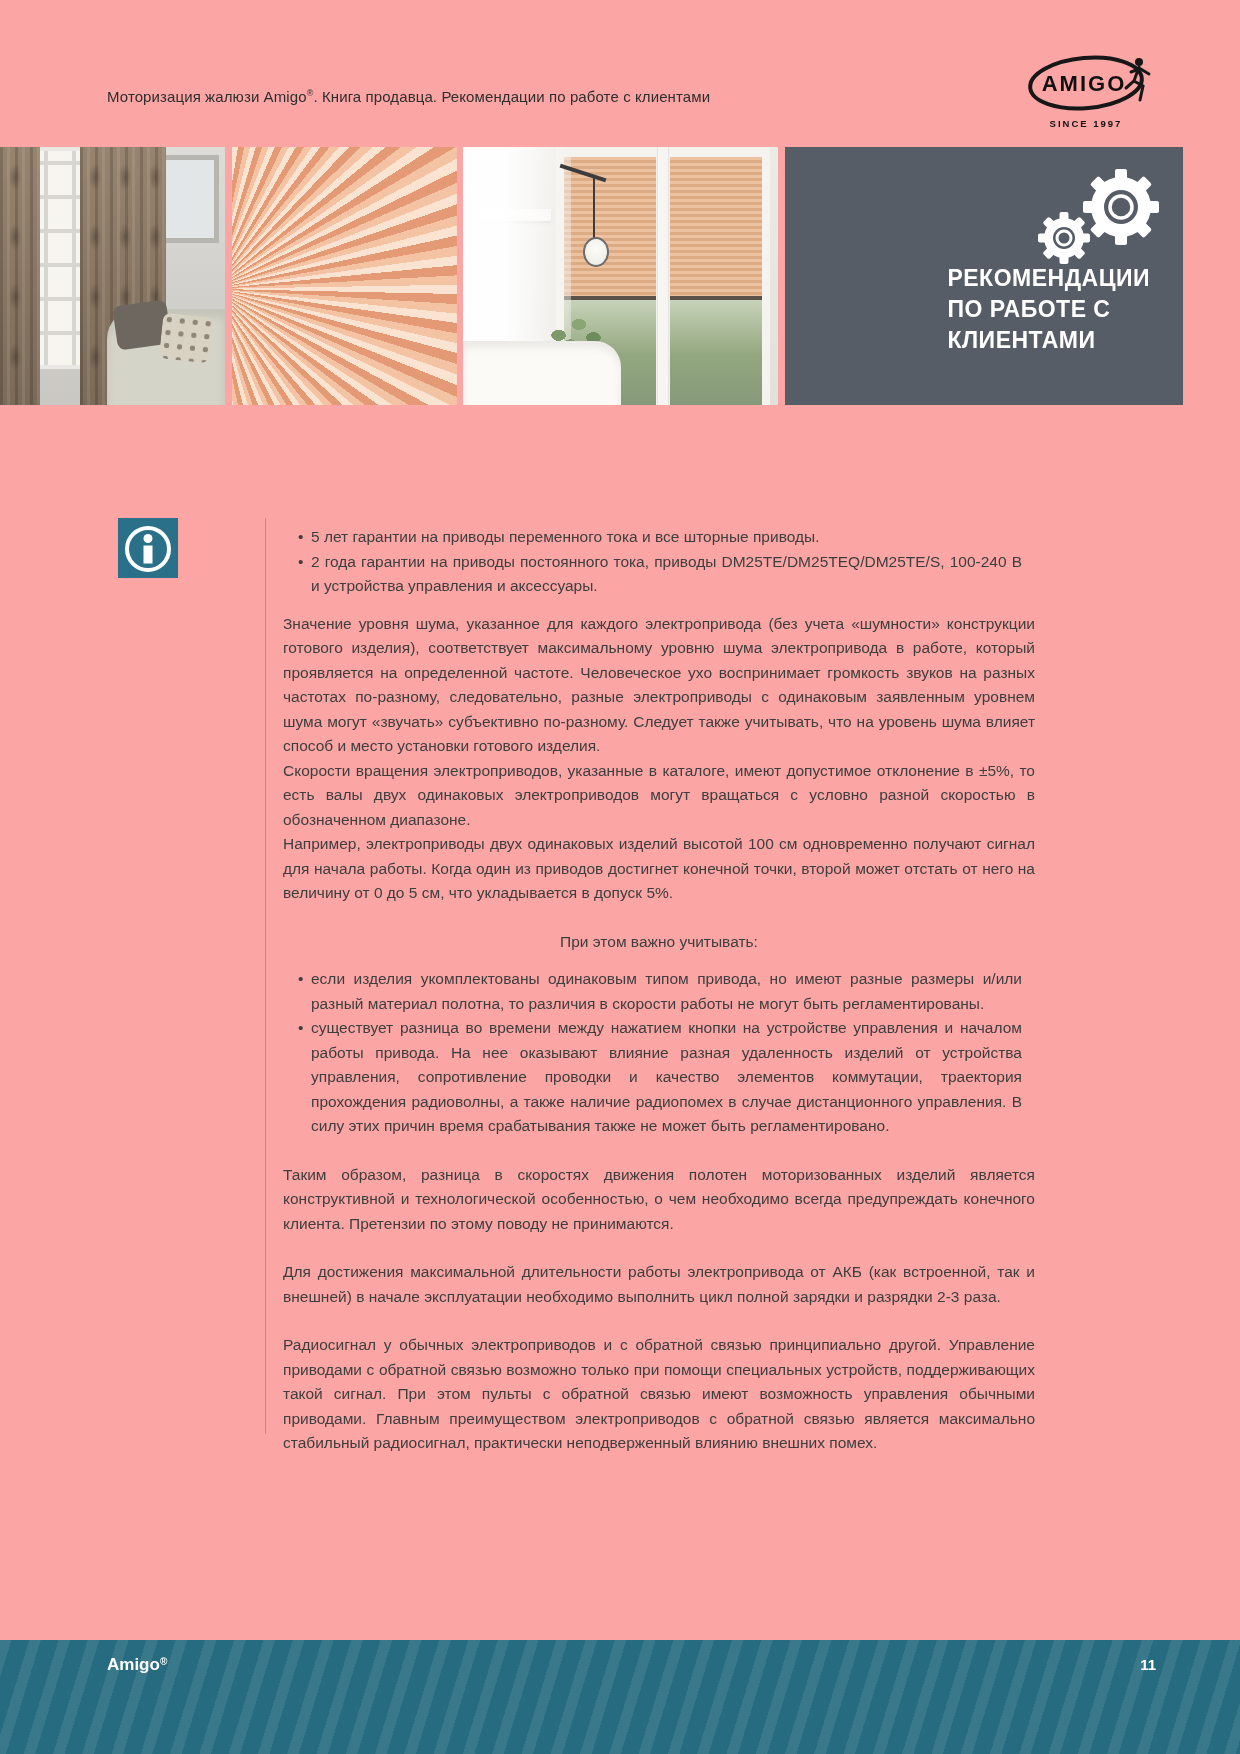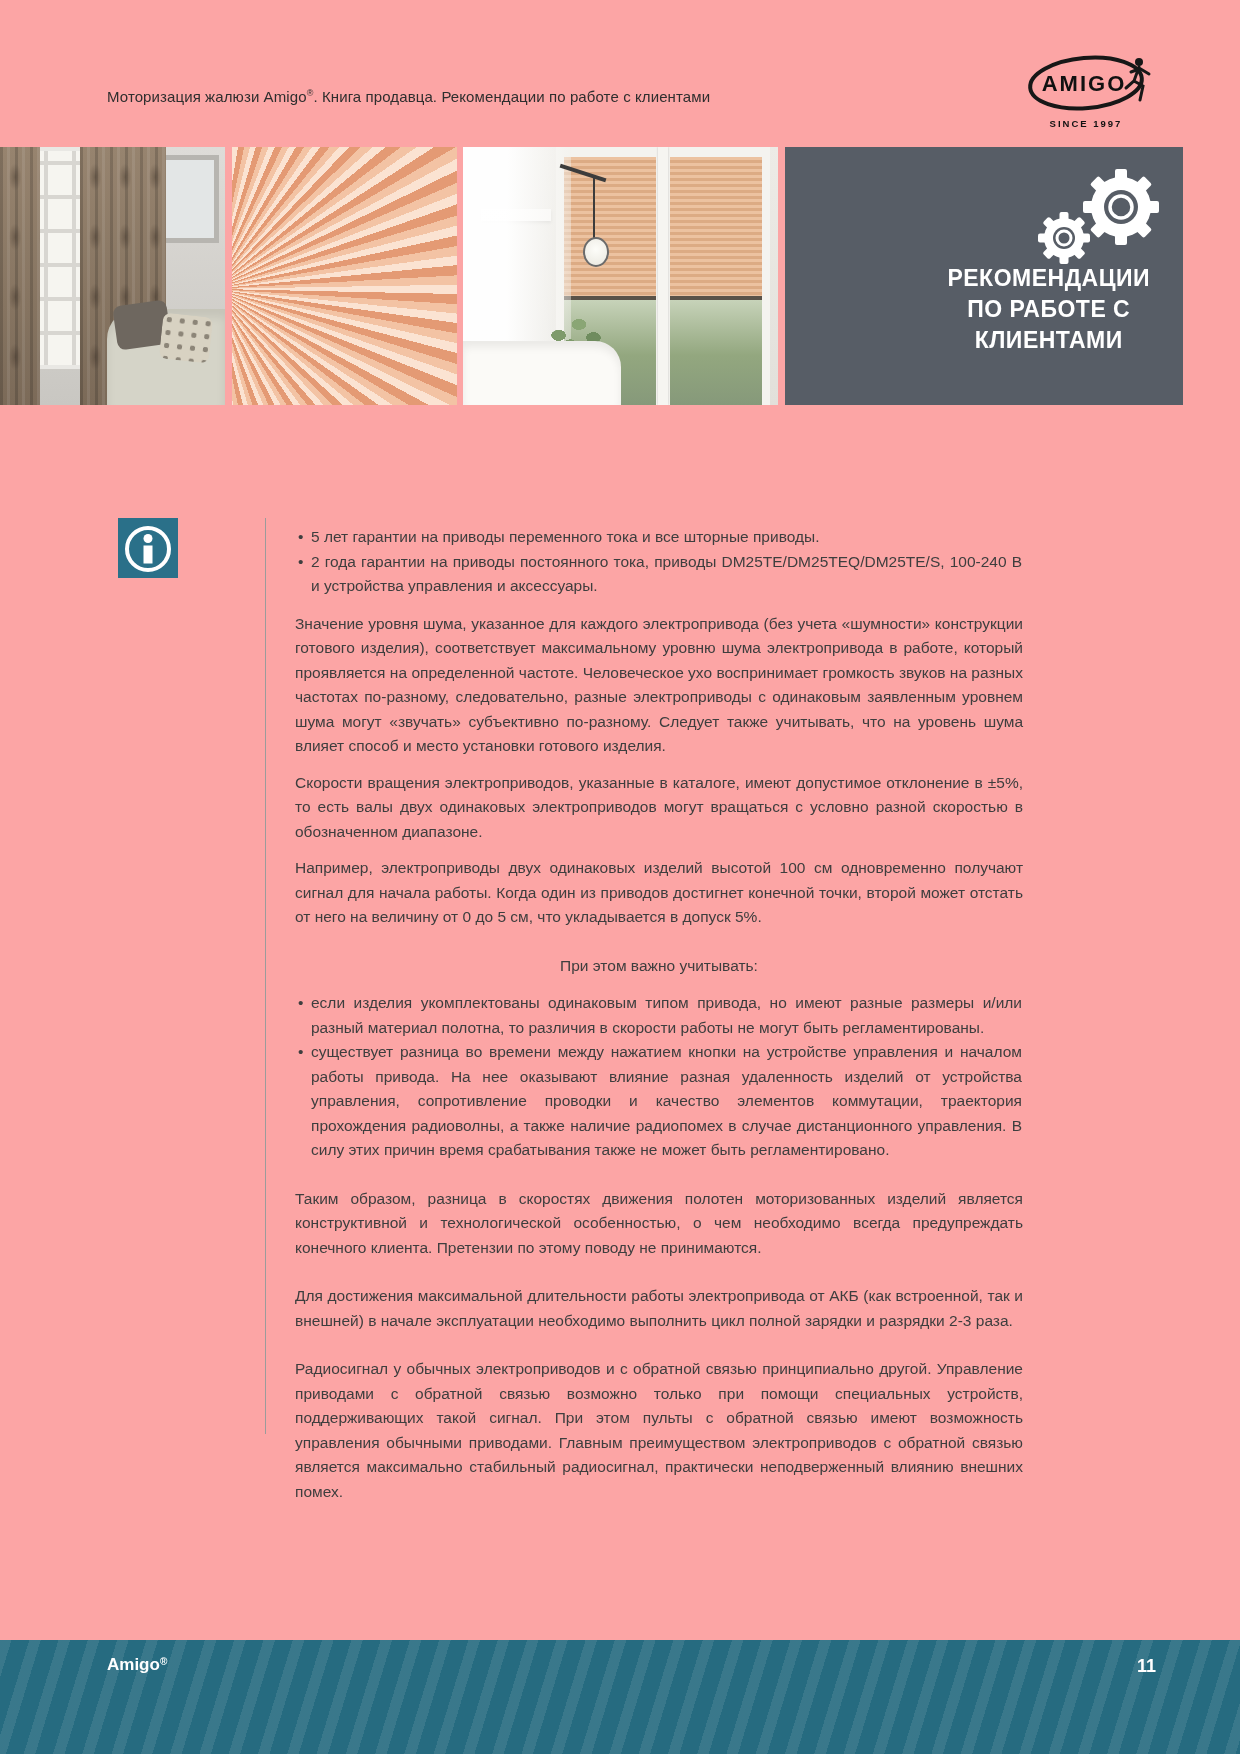--- a/index.html
+++ b/index.html
@@ -68,42 +68,42 @@
   .p3-plant{position:absolute;left:84px;bottom:52px;width:58px;height:44px;
      background:radial-gradient(ellipse 12px 9px at 20% 60%,#7e9a6b 60%,transparent 61%),
                 radial-gradient(ellipse 12px 9px at 55% 35%,#8aa675 60%,transparent 61%),
                 radial-gradient(ellipse 12px 9px at 80% 65%,#6f8c5e 60%,transparent 61%),
                 radial-gradient(ellipse 10px 8px at 40% 80%,#7e9a6b 60%,transparent 61%);}
   .p3-bed{position:absolute;left:0;bottom:0;width:158px;height:64px;background:#fbfaf7;
      border-top-right-radius:26px;box-shadow:inset 0 6px 8px rgba(0,0,0,.07);}
 
   .graybox{position:absolute;left:785px;top:0;width:398px;height:258px;background:#575d66;}
   .gears-svg{position:absolute;right:18px;top:14px;width:132px;height:106px;}
-  .gray-title{position:absolute;right:33px;top:116px;text-align:center;color:#ffffff;
+  .gray-title{position:absolute;right:33px;top:116px;text-align:left;color:#ffffff;
      font-size:23px;font-weight:bold;line-height:31px;letter-spacing:.5px;}
 
   
   .info-box{position:absolute;left:118px;top:518px;width:60px;height:60px;background:#2a7089;}
   .vrule{position:absolute;left:265px;top:518px;width:1px;height:916px;background:#9b9b9b;}
   .text-col{position:absolute;left:283px;top:512px;width:752px;font-size:15.5px;
      line-height:24.5px;color:#3e3e3e;text-align:justify;}
-  .text-col p{margin:12px;}
+  .text-col p{margin:0;}
   ul.bullets{list-style:none;margin:13px;padding:0;}
   ul.bullets li{position:relative;padding-left:15px;}
   ul.bullets li::before{content:"•";position:absolute;left:2px;}
   .note-head{margin:24px 0 10px 0 !important;text-align:center;}
   .spaced{margin-top:24px !important;}
 
   
   .footer{position:absolute;left:0;top:1640px;width:1240px;height:114px;background:#266b80;
      background-image:repeating-linear-gradient(107deg,rgba(255,255,255,.09) 0 11px,
         rgba(255,255,255,0) 11px 28px);padding-left:16px;}
   .footer-brand{position:absolute;left:107px;top:15px;color:#fff;font-weight:bold;font-size:17px;}
   .footer-brand sup{font-size:10px;vertical-align:5px;}
-  .footer-page{position:absolute;right:100px;top:16px;color:#fff;font-weight:bold;font-size:18px;}
+  .footer-page{position:absolute;right:100px;top:16px;color:#fff;font-weight:bold;font-size:15px;}
 </style>
 </head>
 <body>
 
 <div class="page">
 
   <div class="header-title"><span>Моторизация жалюзи Amigo</span><sup>®</sup><span>. Книга продавца. Рекомендации по работе с клиентами</span></div>
 
   <svg class="logo-svg" viewBox="0 0 140 85">
     <ellipse cx="60" cy="33" rx="56" ry="25" fill="none" stroke="#171717" stroke-width="4" transform="rotate(-5 60 33)"></ellipse>

